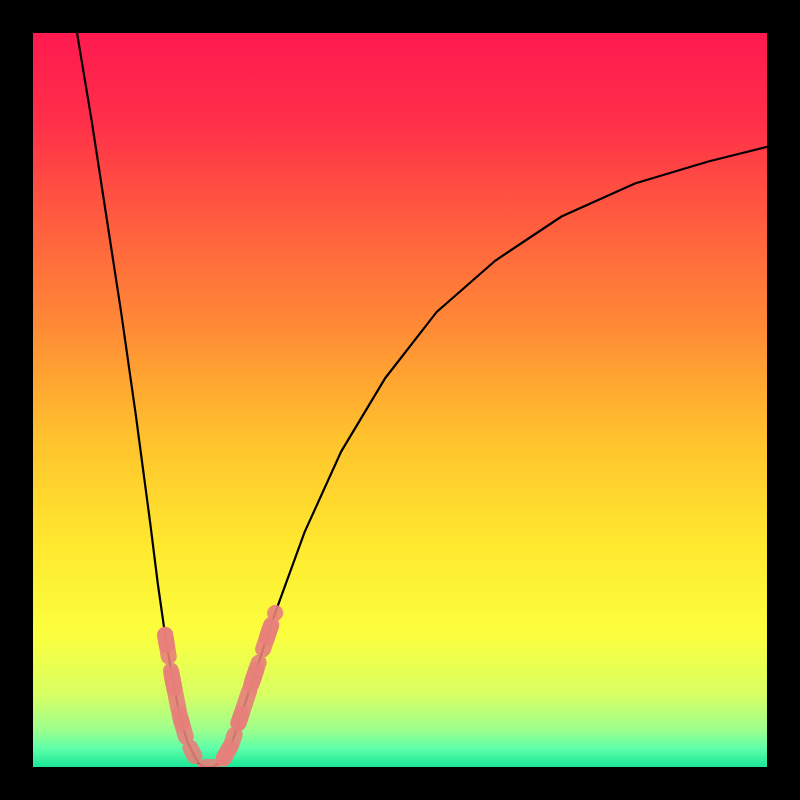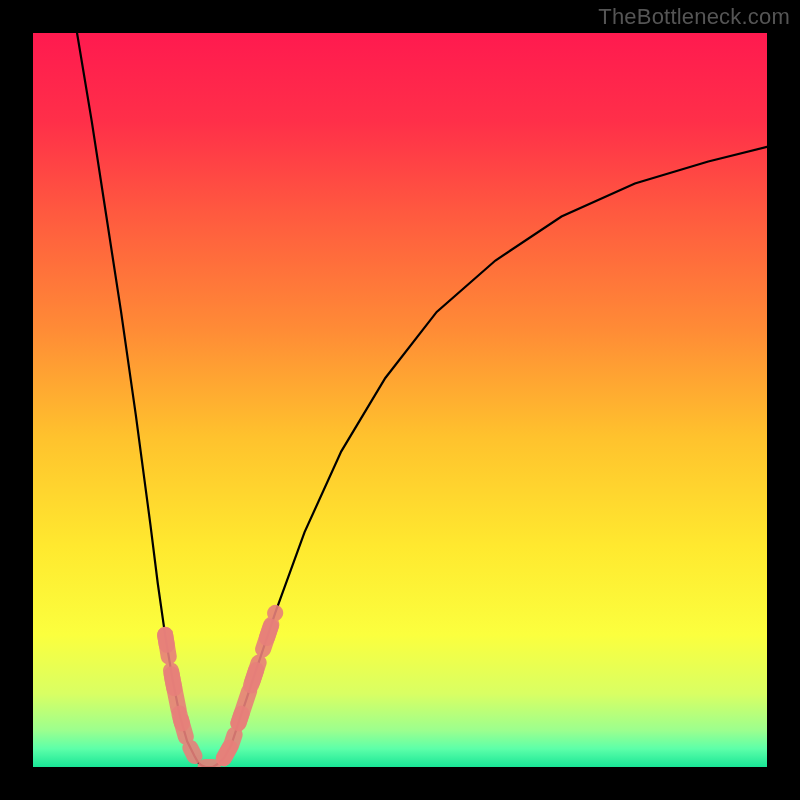--- a/index.html
+++ b/index.html
@@ -97,14 +97,13 @@
       <path id="path-right" class="curve" d="M179.83 734.00 L183.50 731.80 L190.84 725.19 L198.18 711.98 L205.52 689.96 L220.20 645.92 L242.22 579.86 L271.58 499.12 L308.28 418.38 L352.32 344.98 L403.70 278.92 L462.42 227.54 L528.48 183.50 L601.88 150.47 L675.28 128.45 L734.00 113.77"></path>
 
       <path id="hl-left-a" class="salmon-dash" d="M132.12 601.88 L139.46 645.92 L146.80 682.62 L154.14 708.31 L161.48 722.99" stroke-dasharray="22 14 40 10 18 12"></path>
       <path id="hl-left-b" class="salmon-dash" d="M132.12 601.88 L139.46 645.92 L146.80 682.62 L154.14 708.31 L161.48 722.99" stroke-dasharray="10 30 14 26 10 40" stroke-width="10"></path>
       <path id="hl-right-a" class="salmon-dash" d="M190.84 725.19 L198.18 711.98 L205.52 689.96 L220.20 645.92 L242.22 579.86" stroke-dasharray="26 12 34 10 20 14"></path>
       <path id="hl-right-b" class="salmon-dash" d="M190.84 725.19 L198.18 711.98 L205.52 689.96 L220.20 645.92 L242.22 579.86" stroke-dasharray="12 26 10 30 16 34" stroke-width="10"></path>
       <path id="hl-bottom" class="salmon-band" d="M172.49 734.00 L179.83 734.00" stroke-width="14"></path>
     </svg>
   </div>
 
-  <div class="watermark">TheBottleneck.com</div>
 </div>
 
 </body></html>

